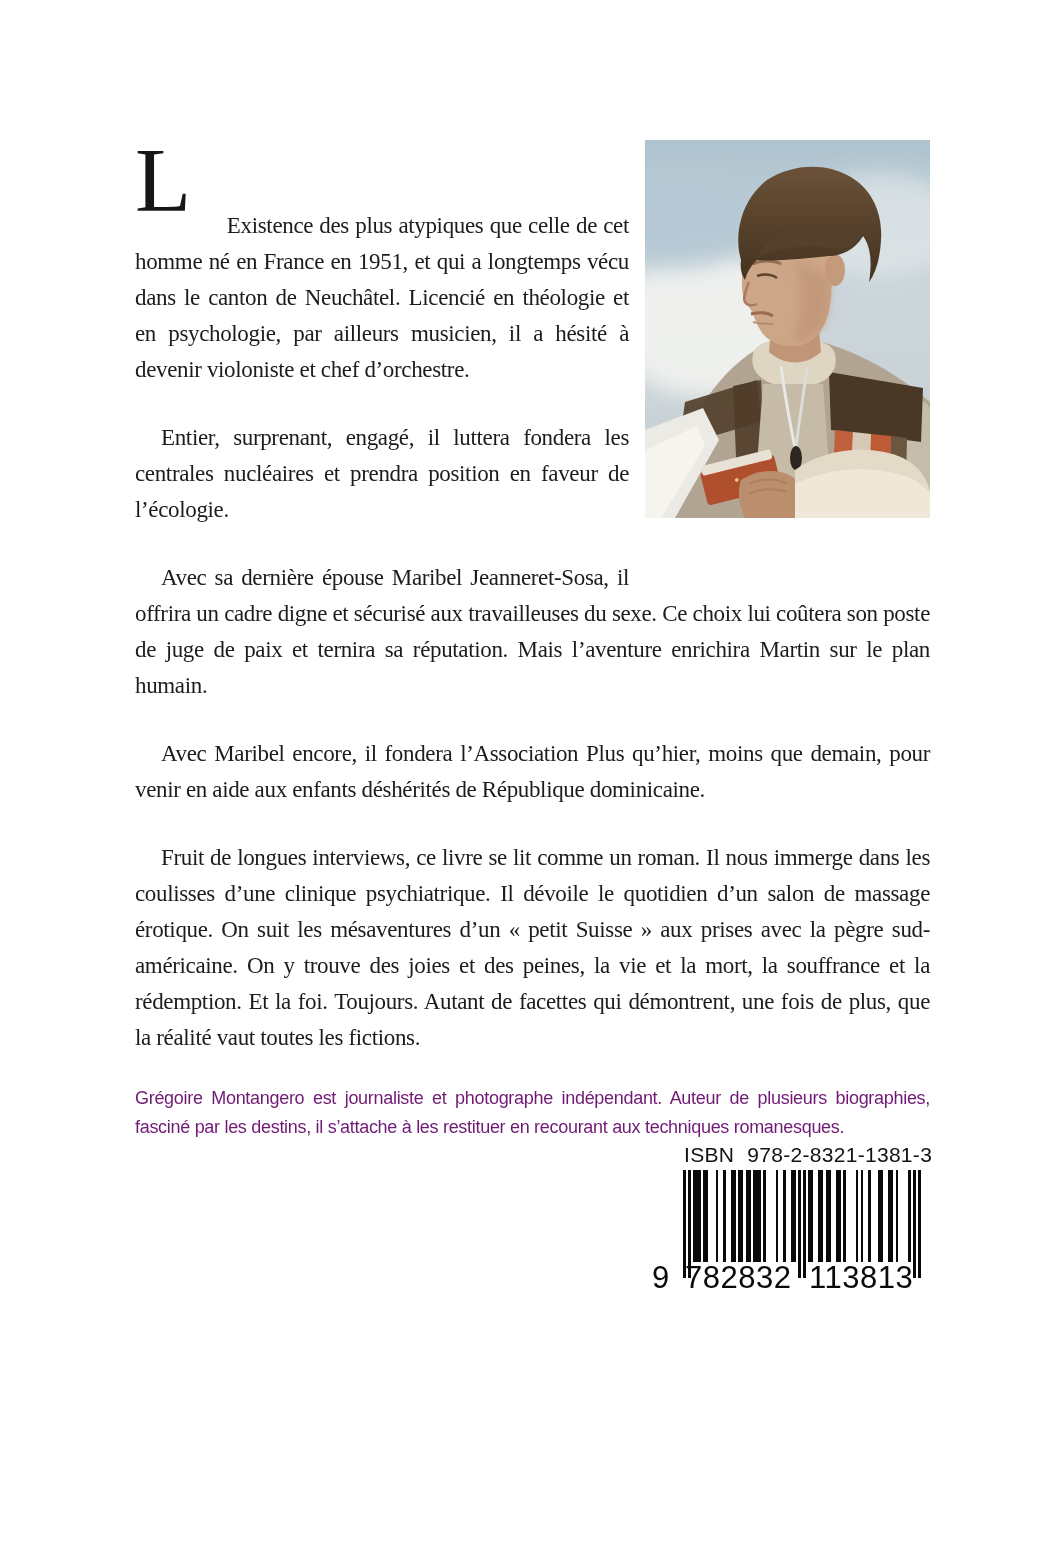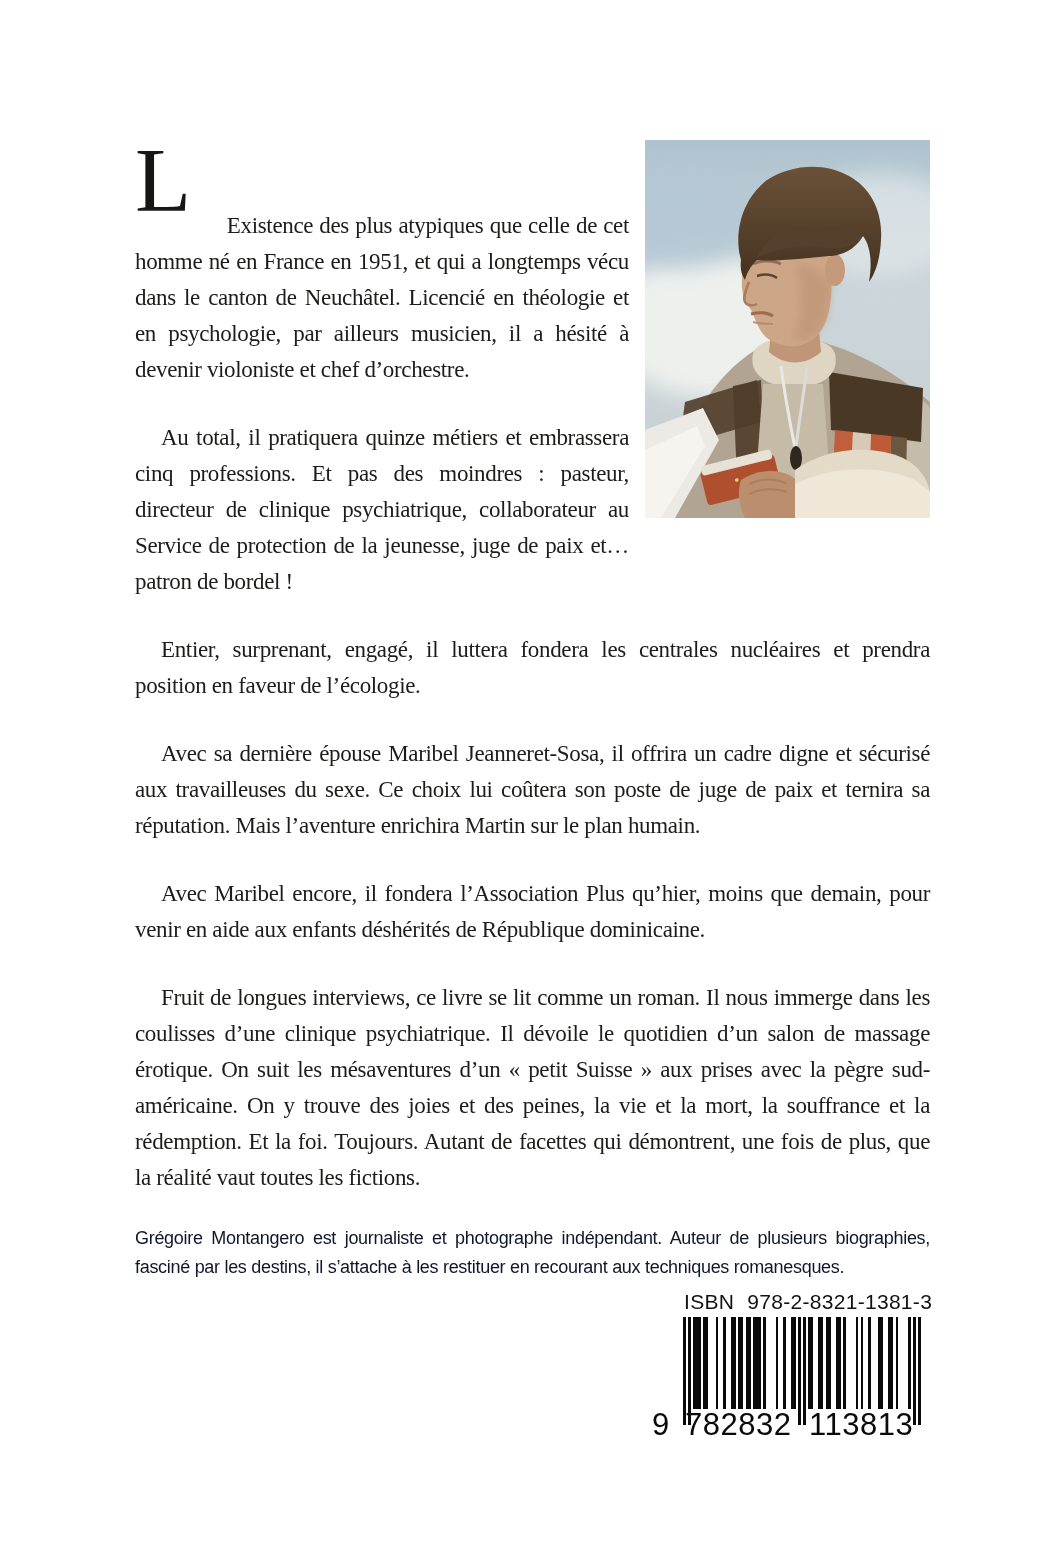--- a/index.html
+++ b/index.html
@@ -38,26 +38,26 @@
     color:#161614;
   }
   .para{text-indent:26px;margin-top:32px;}
   
   .bio{
     margin:28px 0 0 0;
     font-family:"Liberation Sans","DejaVu Sans",sans-serif;
     font-size:18px;
     line-height:29px;
     letter-spacing:-0.3px;
-    color:#0f172a;
+    color:#701a75;
     text-align:justify;
   }
   
   .isbn-block{
-    margin:8px 0 0 548px;
+    margin:1px 0 0 548px;
     width:238px;
     position:relative;
   }
   .isbn-label{
     font-family:"Liberation Sans","DejaVu Sans",sans-serif;
     font-size:21px;
     letter-spacing:0.3px;
     color:#121212;
     white-space:nowrap;
     display:flex;
@@ -155,21 +155,20 @@
         <path d="M104,344 C116,338 132,338 142,344" stroke="#a5785a" stroke-width="2" fill="none" opacity="0.7"></path>
         <path d="M104,354 C116,348 132,348 142,352" stroke="#a5785a" stroke-width="2" fill="none" opacity="0.7"></path>
         <path d="M150,330 C180,308 226,304 258,318 C274,326 282,338 285,352 L285,378 L150,378 Z" fill="#e3dbc8"></path>
         <path d="M150,344 C185,326 235,324 270,340 L285,352 L285,378 L150,378 Z" fill="#efe9da" opacity="0.9"></path>
       </svg>
     </div>
 
     <p class="lead"><span class="dropcap">L</span></p>
 
     <p class="para">Existence des plus atypiques que celle de cet homme né en France en 1951, et qui a longtemps vécu dans le canton de Neuchâtel. Licencié en théologie et en psychologie, par ailleurs musicien, il a hésité à devenir violoniste et chef d’orchestre.</p>
-    <p class="para">Au total, il pratiquera quinze métiers et embrassera cinq professions. Et pas des moindres : pasteur, directeur de clinique psychiatrique, collaborateur au Service de protection de la jeunesse, juge de paix et… patron de bordel !</p>
     <p class="para">Entier, surprenant, engagé, il luttera fondera les centrales nucléaires et prendra position en faveur de l’écologie.</p>
     <p class="para">Avec sa dernière épouse Maribel Jeanneret-Sosa, il offrira un cadre digne et sécurisé aux travailleuses du sexe. Ce choix lui coûtera son poste de juge de paix et ternira sa réputation. Mais l’aventure enrichira Martin sur le plan humain.</p>
     <p class="para">Avec Maribel encore, il fondera l’Association Plus qu’hier, moins que demain, pour venir en aide aux enfants déshérités de République dominicaine.</p>
     <p class="para">Fruit de longues interviews, ce livre se lit comme un roman. Il nous immerge dans les coulisses d’une clinique psychiatrique. Il dévoile le quotidien d’un salon de massage érotique. On suit les mésaventures d’un « petit Suisse » aux prises avec la pègre sud-américaine. On y trouve des joies et des peines, la vie et la mort, la souffrance et la rédemption. Et la foi. Toujours. Autant de facettes qui démontrent, une fois de plus, que la réalité vaut toutes les fictions.</p>
 
     <p class="bio">Grégoire Montangero est journaliste et photographe indépendant. Auteur de plusieurs biographies, fasciné par les destins, il s’attache à les restituer en recourant aux techniques romanesques.</p>
 
     <div class="isbn-block">
       <div class="isbn-label">
         <span>ISBN</span>

